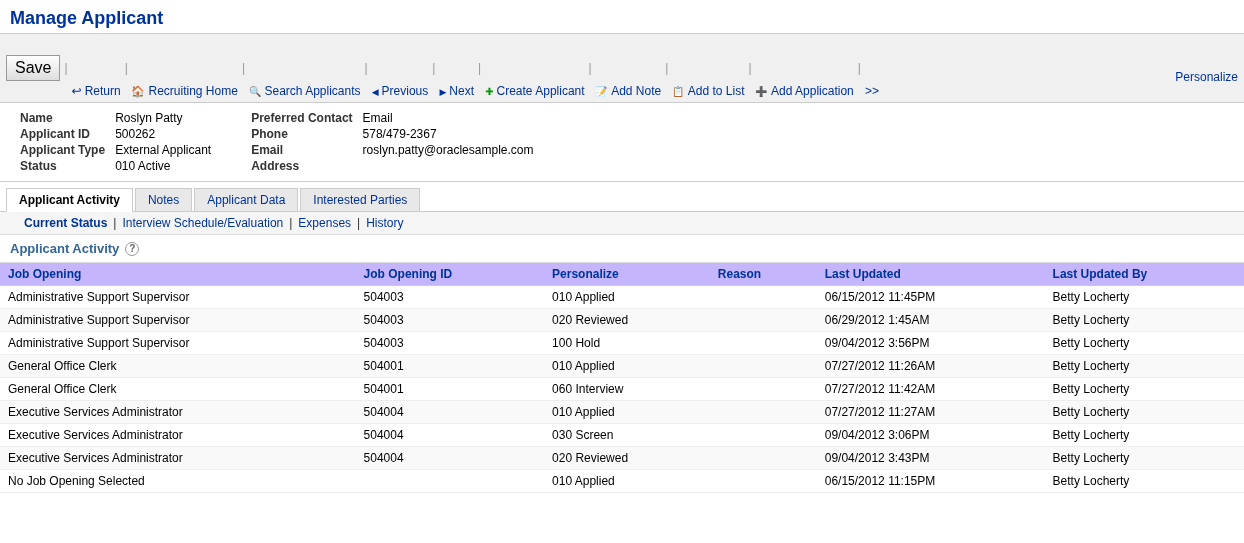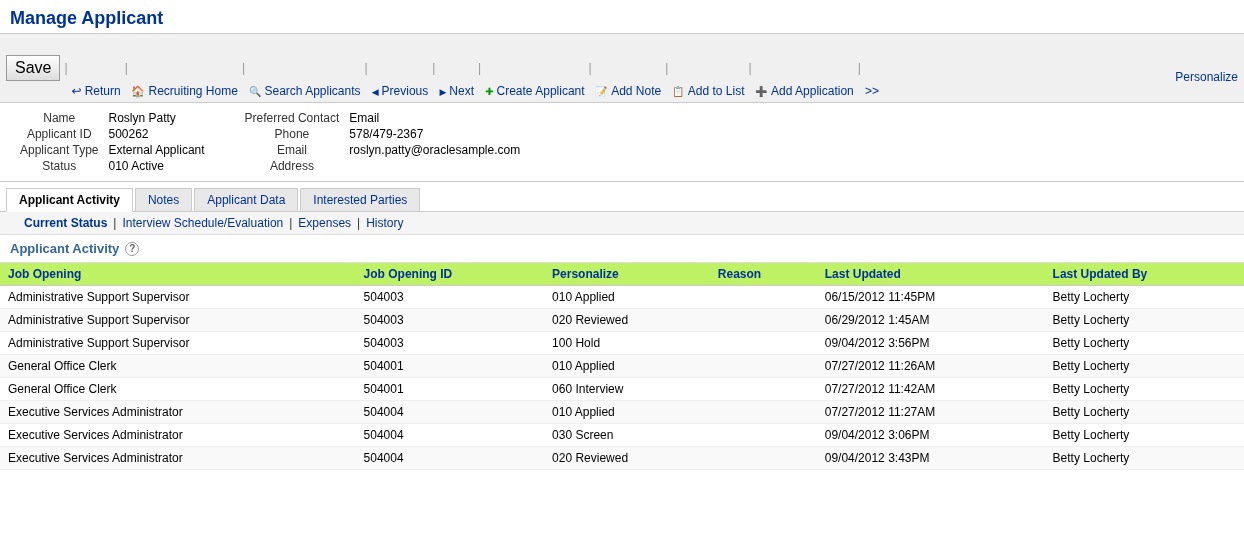--- a/index.html
+++ b/index.html
@@ -8,37 +8,37 @@
     .page-title { color: #003399; font-size: 18px; font-weight: bold; padding: 8px 10px 4px 10px; border-bottom: 1px solid #ccc; }
 
     .toolbar { display: flex; align-items: center; padding: 4px 6px; background: #f0f0f0; border-bottom: 1px solid #ccc; flex-wrap: wrap; gap: 2px; }
     .toolbar-btn { border: 1px solid #999; background: linear-gradient(to bottom, #fff, #ddd); padding: 3px 8px; cursor: pointer; font-size: 16px; color: #000; white-space: nowrap; display: inline-flex; align-items: center; gap: 3px; }
     .toolbar-separator { color: #999; padding: 0 2px; }
     .toolbar-link { color: #003399; text-decoration: none; font-size: 12px; cursor: pointer; white-space: nowrap; display: inline-flex; align-items: center; gap: 3px; margin-top: 46px; }
     .personalize { margin-left: auto; color: #003399; text-decoration: none; font-size: 12px; cursor: pointer; margin-top: 18px; }
 
     .info-section { display: flex; padding: 8px 20px; border-bottom: 1px solid #ccc; gap: 40px; }
     .info-left, .info-right { display: grid; grid-template-columns: auto auto; gap: 2px 10px; }
-    .info-label { text-align: center; color: #333; font-weight: normal; white-space: nowrap; }
+    .info-label { text-align: left; color: #333; font-weight: bold; white-space: nowrap; }
     .info-value { color: #000; }
 
     .tabs-container { border-bottom: 1px solid #ccc; padding: 6px 6px 0 6px; background: #fff; display: flex; gap: 2px; }
     .tab { border: 1px solid #ccc; border-bottom: none; padding: 4px 12px; cursor: pointer; background: #e8e8e8; color: #003399; font-size: 12px; white-space: nowrap; }
     .tab.active { background: #fff; font-weight: bold; color: #000; border-bottom: 1px solid #fff; margin-bottom: -1px; }
 
     .subtabs-container { display: flex; align-items: center; padding: 4px 18px; background: #f5f5f5; border-bottom: 1px solid #ddd; gap: 0; }
     .subtab-link { color: #003399; text-decoration: none; cursor: pointer; font-size: 12px; padding: 0 6px; }
     .subtab-link.active { font-weight: bold; }
     .subtab-sep { color: #333; font-size: 12px; }
 
     .section-header { padding: 6px 10px; font-weight: bold; color: #336699; font-size: 13px; display: flex; align-items: center; gap: 6px; border-bottom: 1px solid #ddd; background: #fff; }
     .help-icon { display: inline-flex; align-items: center; justify-content: center; width: 14px; height: 14px; border-radius: 50%; border: 1px solid #999; color: #666; font-size: 10px; cursor: pointer; }
 
     .data-table { width: 100%; border-collapse: collapse; }
-    .data-table thead tr { background: #bef264; }
+    .data-table thead tr { background: #c4b5fd; }
     .data-table thead th { text-align: left; padding: 4px 8px; color: #003399; font-weight: bold; font-size: 12px; border-bottom: 1px solid #ccc; cursor: pointer; white-space: nowrap; }
     .data-table tbody tr { border-bottom: 1px solid #eee; }
     .data-table tbody tr:nth-child(even) { background: #f9f9f9; }
     .data-table tbody td { padding: 4px 8px; font-size: 12px; color: #000000; }
     .data-table tbody td.link-cell { color: #003399; text-decoration: underline; cursor: pointer; }
     .table-wrapper { padding: 0; }
 
     .icon-home::before { content: '🏠'; font-size: 11px; }
     .icon-return::before { content: '↩'; }
     .icon-search::before { content: '🔍'; font-size: 10px; }
@@ -221,15 +221,23 @@
           <td>Betty Locherty</td>
         </tr>
         <tr>
           <td>Executive Services Administrator</td>
           <td>504004</td>
           <td>020 Reviewed</td>
           <td></td>
           <td>09/04/2012  3:43PM</td>
           <td>Betty Locherty</td>
         </tr>
+        <tr>
+          <td>No Job Opening Selected</td>
+          <td></td>
+          <td>010 Applied</td>
+          <td></td>
+          <td>06/15/2012  11:15PM</td>
+          <td>Betty Locherty</td>
+        </tr>
       </tbody>
   </table>
 </div>
 
 </body></html>

